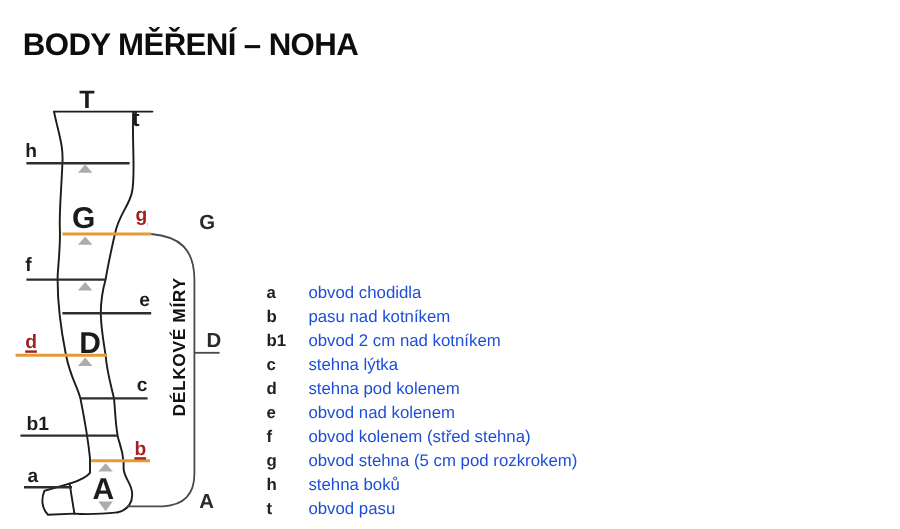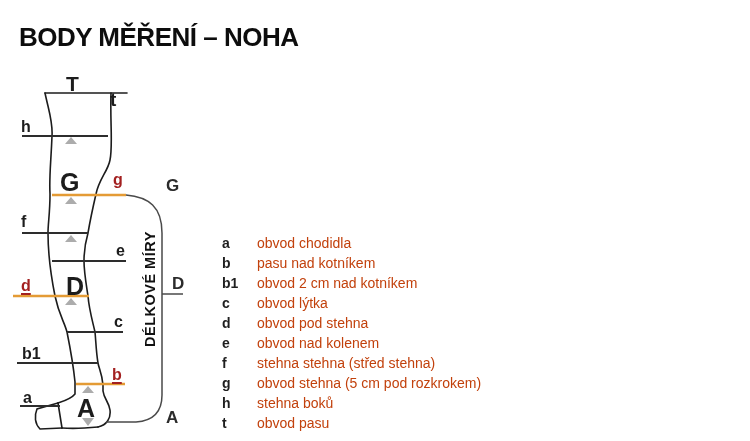--- a/index.html
+++ b/index.html
@@ -19,21 +19,21 @@
   .lbl.brkt{font-size:17px;color:#2b2b2b;}
   .axis-vertical{
     position:absolute;left:100px;top:289px;width:100px;height:16px;
     transform:rotate(-90deg);transform-origin:center;
     font-size:14.5px;font-weight:700;color:#111;text-align:center;
     letter-spacing:0.5px;white-space:nowrap;
   }
   .legend{position:absolute;left:222px;top:233px;}
   .legend-row{display:flex;align-items:center;height:20px;}
   .legend-key{width:35px;font-size:14px;font-weight:700;color:#1f1f1f;}
-  .legend-label{font-size:14px;color:#c2410c;white-space:nowrap;}
+  .legend-label{font-size:14px;color:#1d4ed8;white-space:nowrap;}
 </style>
 </head>
 <body>
 
 <div id="stage">
 
   <div class="title">BODY MĚŘENÍ – NOHA</div>
 
   <svg class="diagram" width="750" height="441" viewBox="0 0 750 441">
 
@@ -112,33 +112,33 @@
     <div class="legend-row">
       <span class="legend-key">b</span>
       <span class="legend-label">pasu nad kotníkem</span>
     </div>
     <div class="legend-row">
       <span class="legend-key">b1</span>
       <span class="legend-label">obvod 2 cm nad kotníkem</span>
     </div>
     <div class="legend-row">
       <span class="legend-key">c</span>
-      <span class="legend-label">obvod lýtka</span>
+      <span class="legend-label">stehna lýtka</span>
     </div>
     <div class="legend-row">
       <span class="legend-key">d</span>
-      <span class="legend-label">obvod pod stehna</span>
+      <span class="legend-label">stehna pod kolenem</span>
     </div>
     <div class="legend-row">
       <span class="legend-key">e</span>
       <span class="legend-label">obvod nad kolenem</span>
     </div>
     <div class="legend-row">
       <span class="legend-key">f</span>
-      <span class="legend-label">stehna stehna (střed stehna)</span>
+      <span class="legend-label">obvod kolenem (střed stehna)</span>
     </div>
     <div class="legend-row">
       <span class="legend-key">g</span>
       <span class="legend-label">obvod stehna (5 cm pod rozkrokem)</span>
     </div>
     <div class="legend-row">
       <span class="legend-key">h</span>
       <span class="legend-label">stehna boků</span>
     </div>
     <div class="legend-row">

